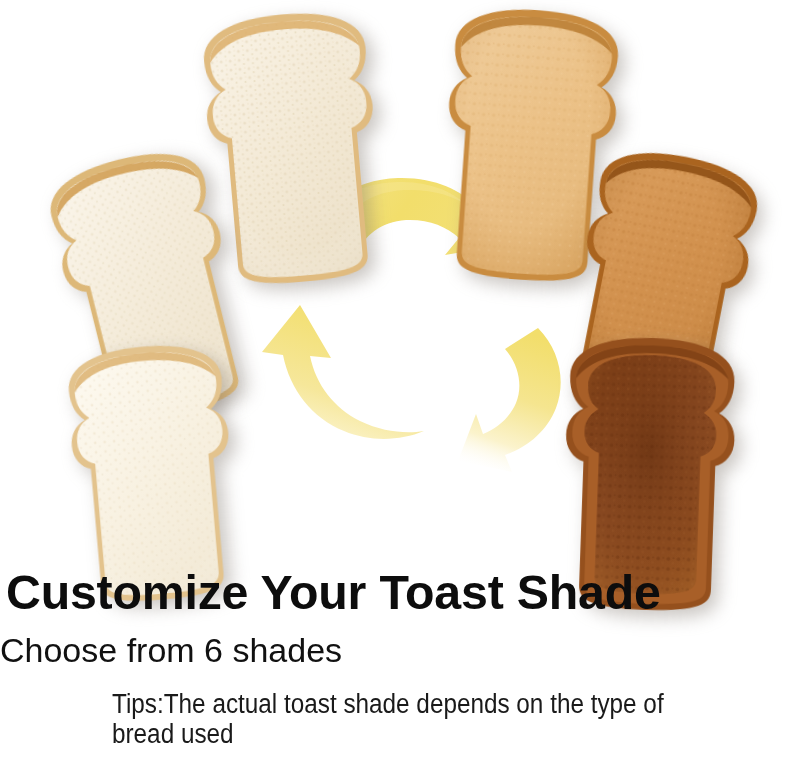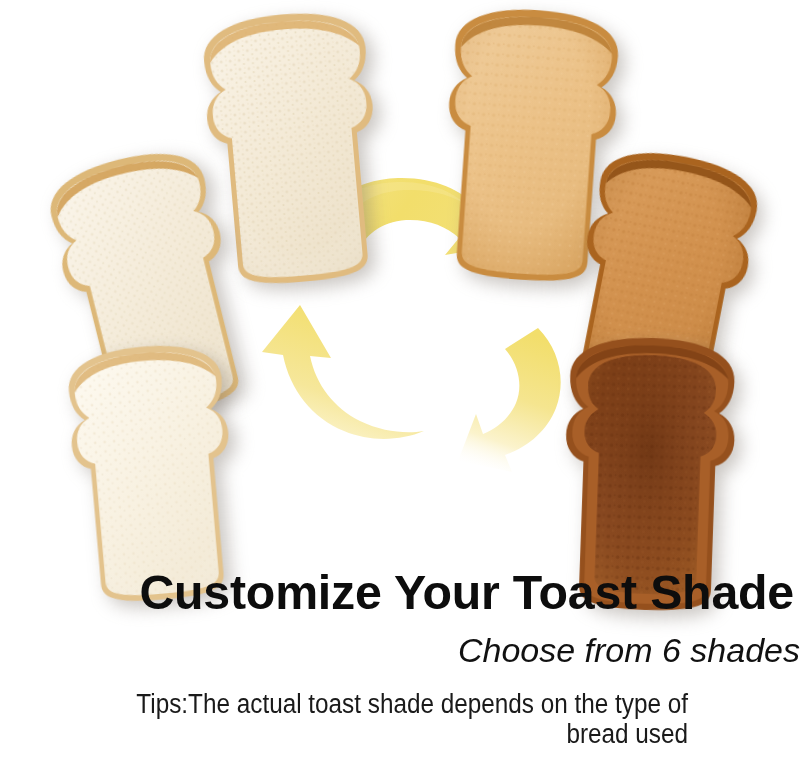--- a/index.html
+++ b/index.html
@@ -15,21 +15,21 @@
   
   .bread-area{position:absolute;left:0;top:0;width:800px;height:552px;}
 
   .slice{position:absolute;filter:drop-shadow(7px 7px 9px rgba(120,110,100,.40));}
   .slice svg{display:block;}
 
   
   .arrows{position:absolute;left:0;top:0;width:800px;height:552px;}
 
   
-  .text-block{position:absolute;left:0;top:552px;width:800px;height:219px;text-align:right;}
+  .text-block{position:absolute;left:0;top:552px;width:800px;height:219px;text-align:left;}
 
   .title{
     margin:0;
     font-family:"Liberation Sans", sans-serif;
     font-weight:700;
     font-size:49px;
     line-height:1.0;
     letter-spacing:-0.2px;
     color:#0d0d0d;
     padding-top:16px;
@@ -38,21 +38,20 @@
   }
   .subtitle{
     margin:0;
     font-family:"Liberation Sans", sans-serif;
     font-weight:400;
     font-size:34px;
     line-height:1.0;
     color:#111111;
     padding-top:16px;
     white-space:nowrap;
-    font-style:italic;
   }
   .tips{
     margin:0 auto;
     font-family:"Liberation Sans", sans-serif;
     font-weight:400;
     font-size:27px;
     line-height:1.12;
     color:#1a1a1a;
     padding-top:22px;
     width:640px;

